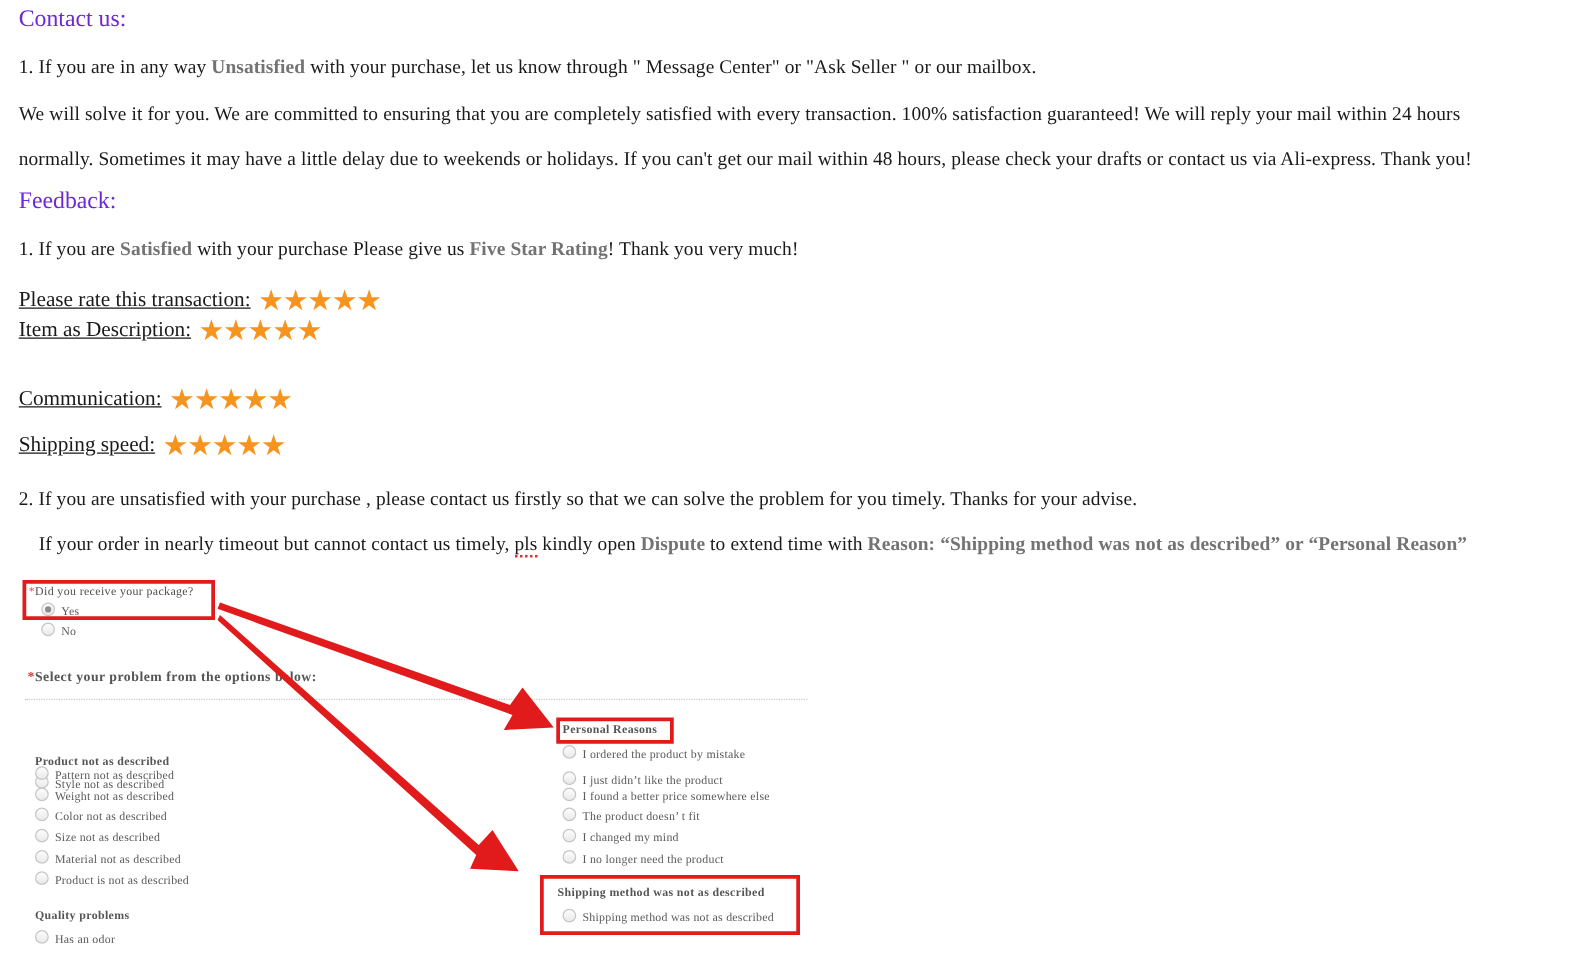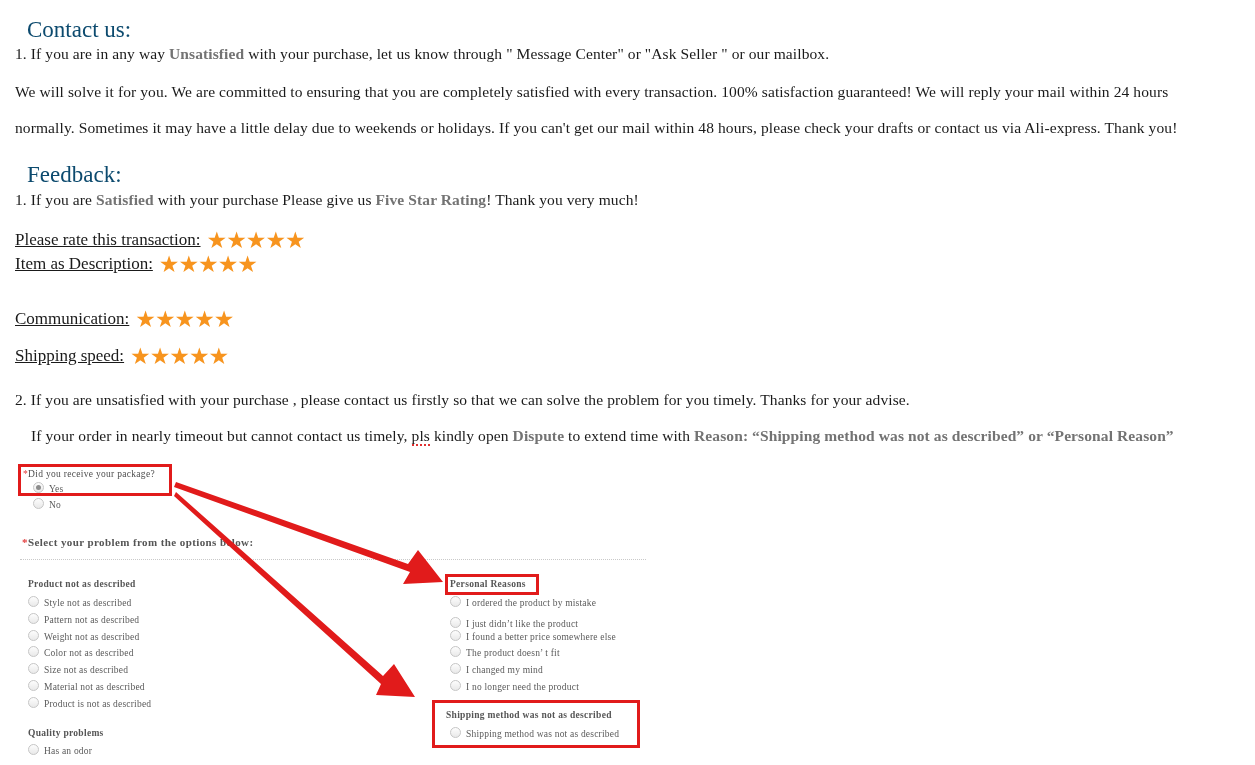--- a/index.html
+++ b/index.html
@@ -17,24 +17,24 @@
   }
 
   
   .doc {
     position: absolute;
     left: 0; top: 0;
     width: 1255px;
   }
 
   .heading {
-    font-size: 23px;
+    font-size: 19px;
     line-height: 1.0;
-    color: #0c4a6e;
-    margin: 12px;
+    color: #6d28d9;
+    margin: 0;
     padding: 0 0 0 15px;
   }
   .h-contact { position: absolute; left: 0; top: 6px; }
   .h-feedback { position: absolute; left: 0; top: 151px; }
 
   .para {
     position: absolute;
     font-size: 15.5px;
     line-height: 1.0;
     white-space: nowrap;
@@ -214,23 +214,23 @@
   <div class="q-title"><span class="asterisk">*</span><span>Did you receive your package?</span></div>
 
   <div class="radio-line yes-line"><span class="radio-dot checked"></span><span>Yes</span></div>
 
   <div class="radio-line no-line"><span class="radio-dot"></span><span>No</span></div>
 
   <div class="select-prompt"><span class="asterisk">*</span><span>Select your problem from the options below:</span></div>
 
   <div class="divider"></div>
 
-  <div class="group-title col-left" style="top:579px">Product not as described</div>
-
-  <div class="opt col-left" style="top:596px"><span class="radio-dot"></span><span>Style not as described</span></div>
+  <div class="group-title col-left" style="top:605px">Product not as described</div>
+
+  <div class="opt col-left" style="top:620px"><span class="radio-dot"></span><span>Style not as described</span></div>
   <div class="opt col-left" style="top:613px"><span class="radio-dot"></span><span>Pattern not as described</span></div>
   <div class="opt col-left" style="top:630px"><span class="radio-dot"></span><span>Weight not as described</span></div>
   <div class="opt col-left" style="top:646px"><span class="radio-dot"></span><span>Color not as described</span></div>
   <div class="opt col-left" style="top:663px"><span class="radio-dot"></span><span>Size not as described</span></div>
   <div class="opt col-left" style="top:680px"><span class="radio-dot"></span><span>Material not as described</span></div>
   <div class="opt col-left" style="top:697px"><span class="radio-dot"></span><span>Product is not as described</span></div>
 
   <div class="group-title col-left" style="top:728px">Quality problems</div>
   <div class="opt col-left" style="top:744px"><span class="radio-dot"></span><span>Has an odor</span></div>
 

